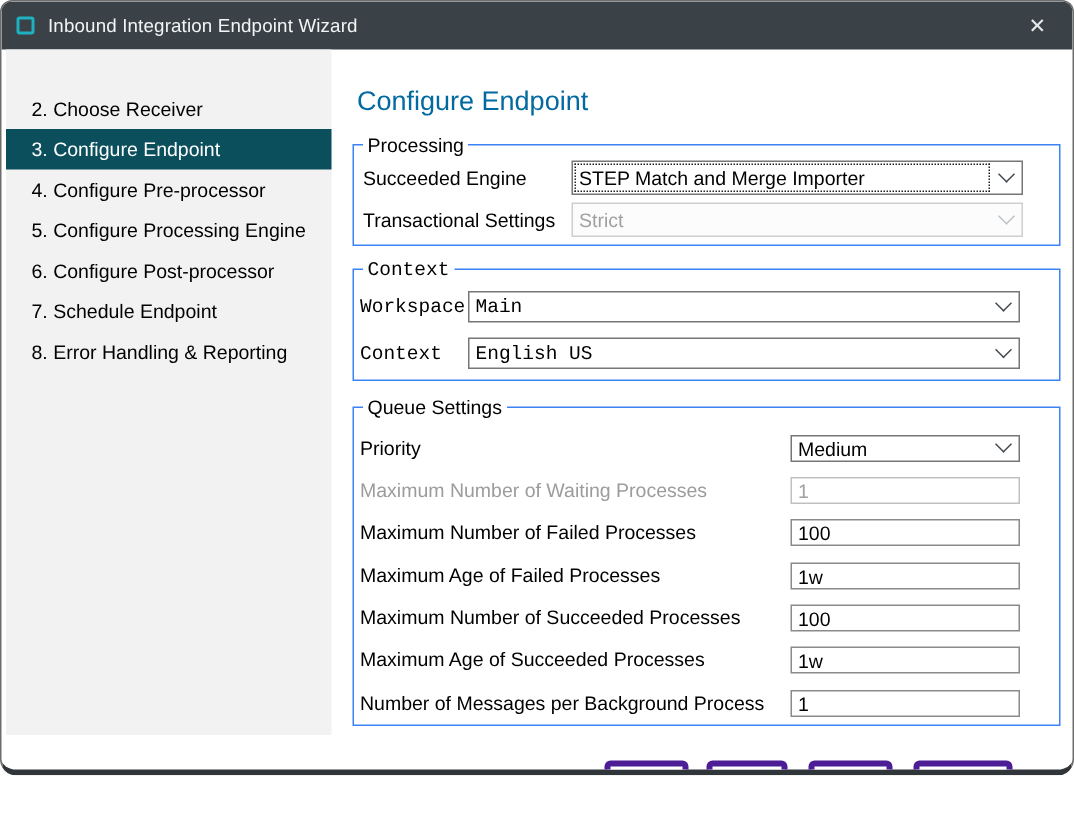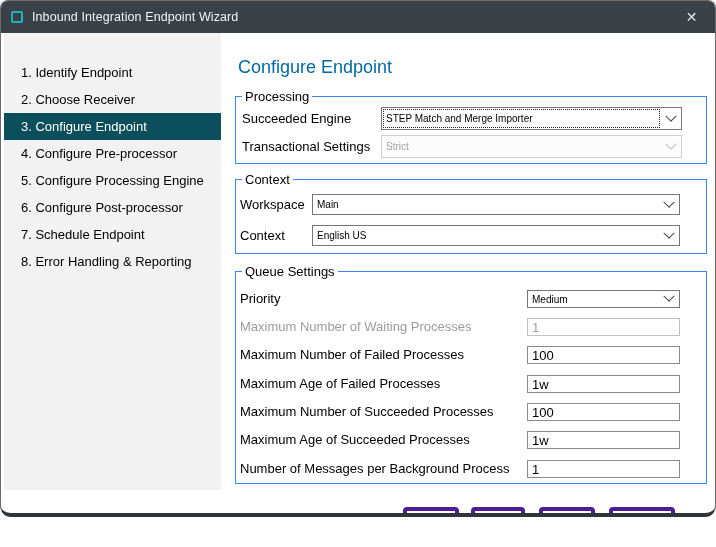--- a/index.html
+++ b/index.html
@@ -66,39 +66,39 @@
     position: absolute;
     border: 1px solid #3b82f6;
     background: #ffffff;
   }
   .groupbox .legend {
     position: absolute; top: -8px; left: 6px;
     background: #ffffff; padding: 0 3px;
     font-size: 13px; color: #000000; line-height: 15px;
   }
   .gb-processing { left: 234px; top: 95px;  width: 472px; height: 68px; }
-  .gb-context    { left: 234px; top: 178px; width: 472px; height: 75px; }
+  .gb-context    { left: 234px; top: 178px; width: 472px; height: 75px; font-family: Liberation Mono, monospace; }
   .gb-queue      { left: 234px; top: 270px; width: 472px; height: 213px; }
 
   .flabel {
     position: absolute;
     font-size: 13px; color: #000000; white-space: nowrap;
   }
   .flabel.disabled { color: #9c9c9c; }
 
   
   .combo {
     position: absolute;
     background: #ffffff;
     border: 1px solid #767676;
     display: flex; align-items: center;
   }
   .combo .combo-text {
     flex: 1 1 auto;
-    font-size: 10px; color: #000000;
+    font-size: 13px; color: #000000;
     padding: 0 4px;
     white-space: nowrap; overflow: hidden;
     align-self: stretch; display: flex; align-items: center;
   }
   .combo.focused .combo-text {
     outline: 1px dotted #222222; outline-offset: -2px;
   }
   .combo .chev {
     flex: 0 0 auto; width: 20px; align-self: stretch;
     display: flex; align-items: center; justify-content: center;
@@ -146,21 +146,20 @@
 
 <div class="window">
 
   <div class="titlebar">
     <div class="app-icon"></div>
     <div class="titlebar-text">Inbound Integration Endpoint Wizard</div>
     <div class="close-btn">✕</div>
   </div>
 
   <div class="sidebar">
-    <div class="step">1. Identify Endpoint</div>
     <div class="step">2. Choose Receiver</div>
     <div class="step active">3. Configure Endpoint</div>
     <div class="step">4. Configure Pre-processor</div>
     <div class="step">5. Configure Processing Engine</div>
     <div class="step">6. Configure Post-processor</div>
     <div class="step">7. Schedule Endpoint</div>
     <div class="step">8. Error Handling &amp; Reporting</div>
   </div>
 
   <div class="page-title">Configure Endpoint</div>

